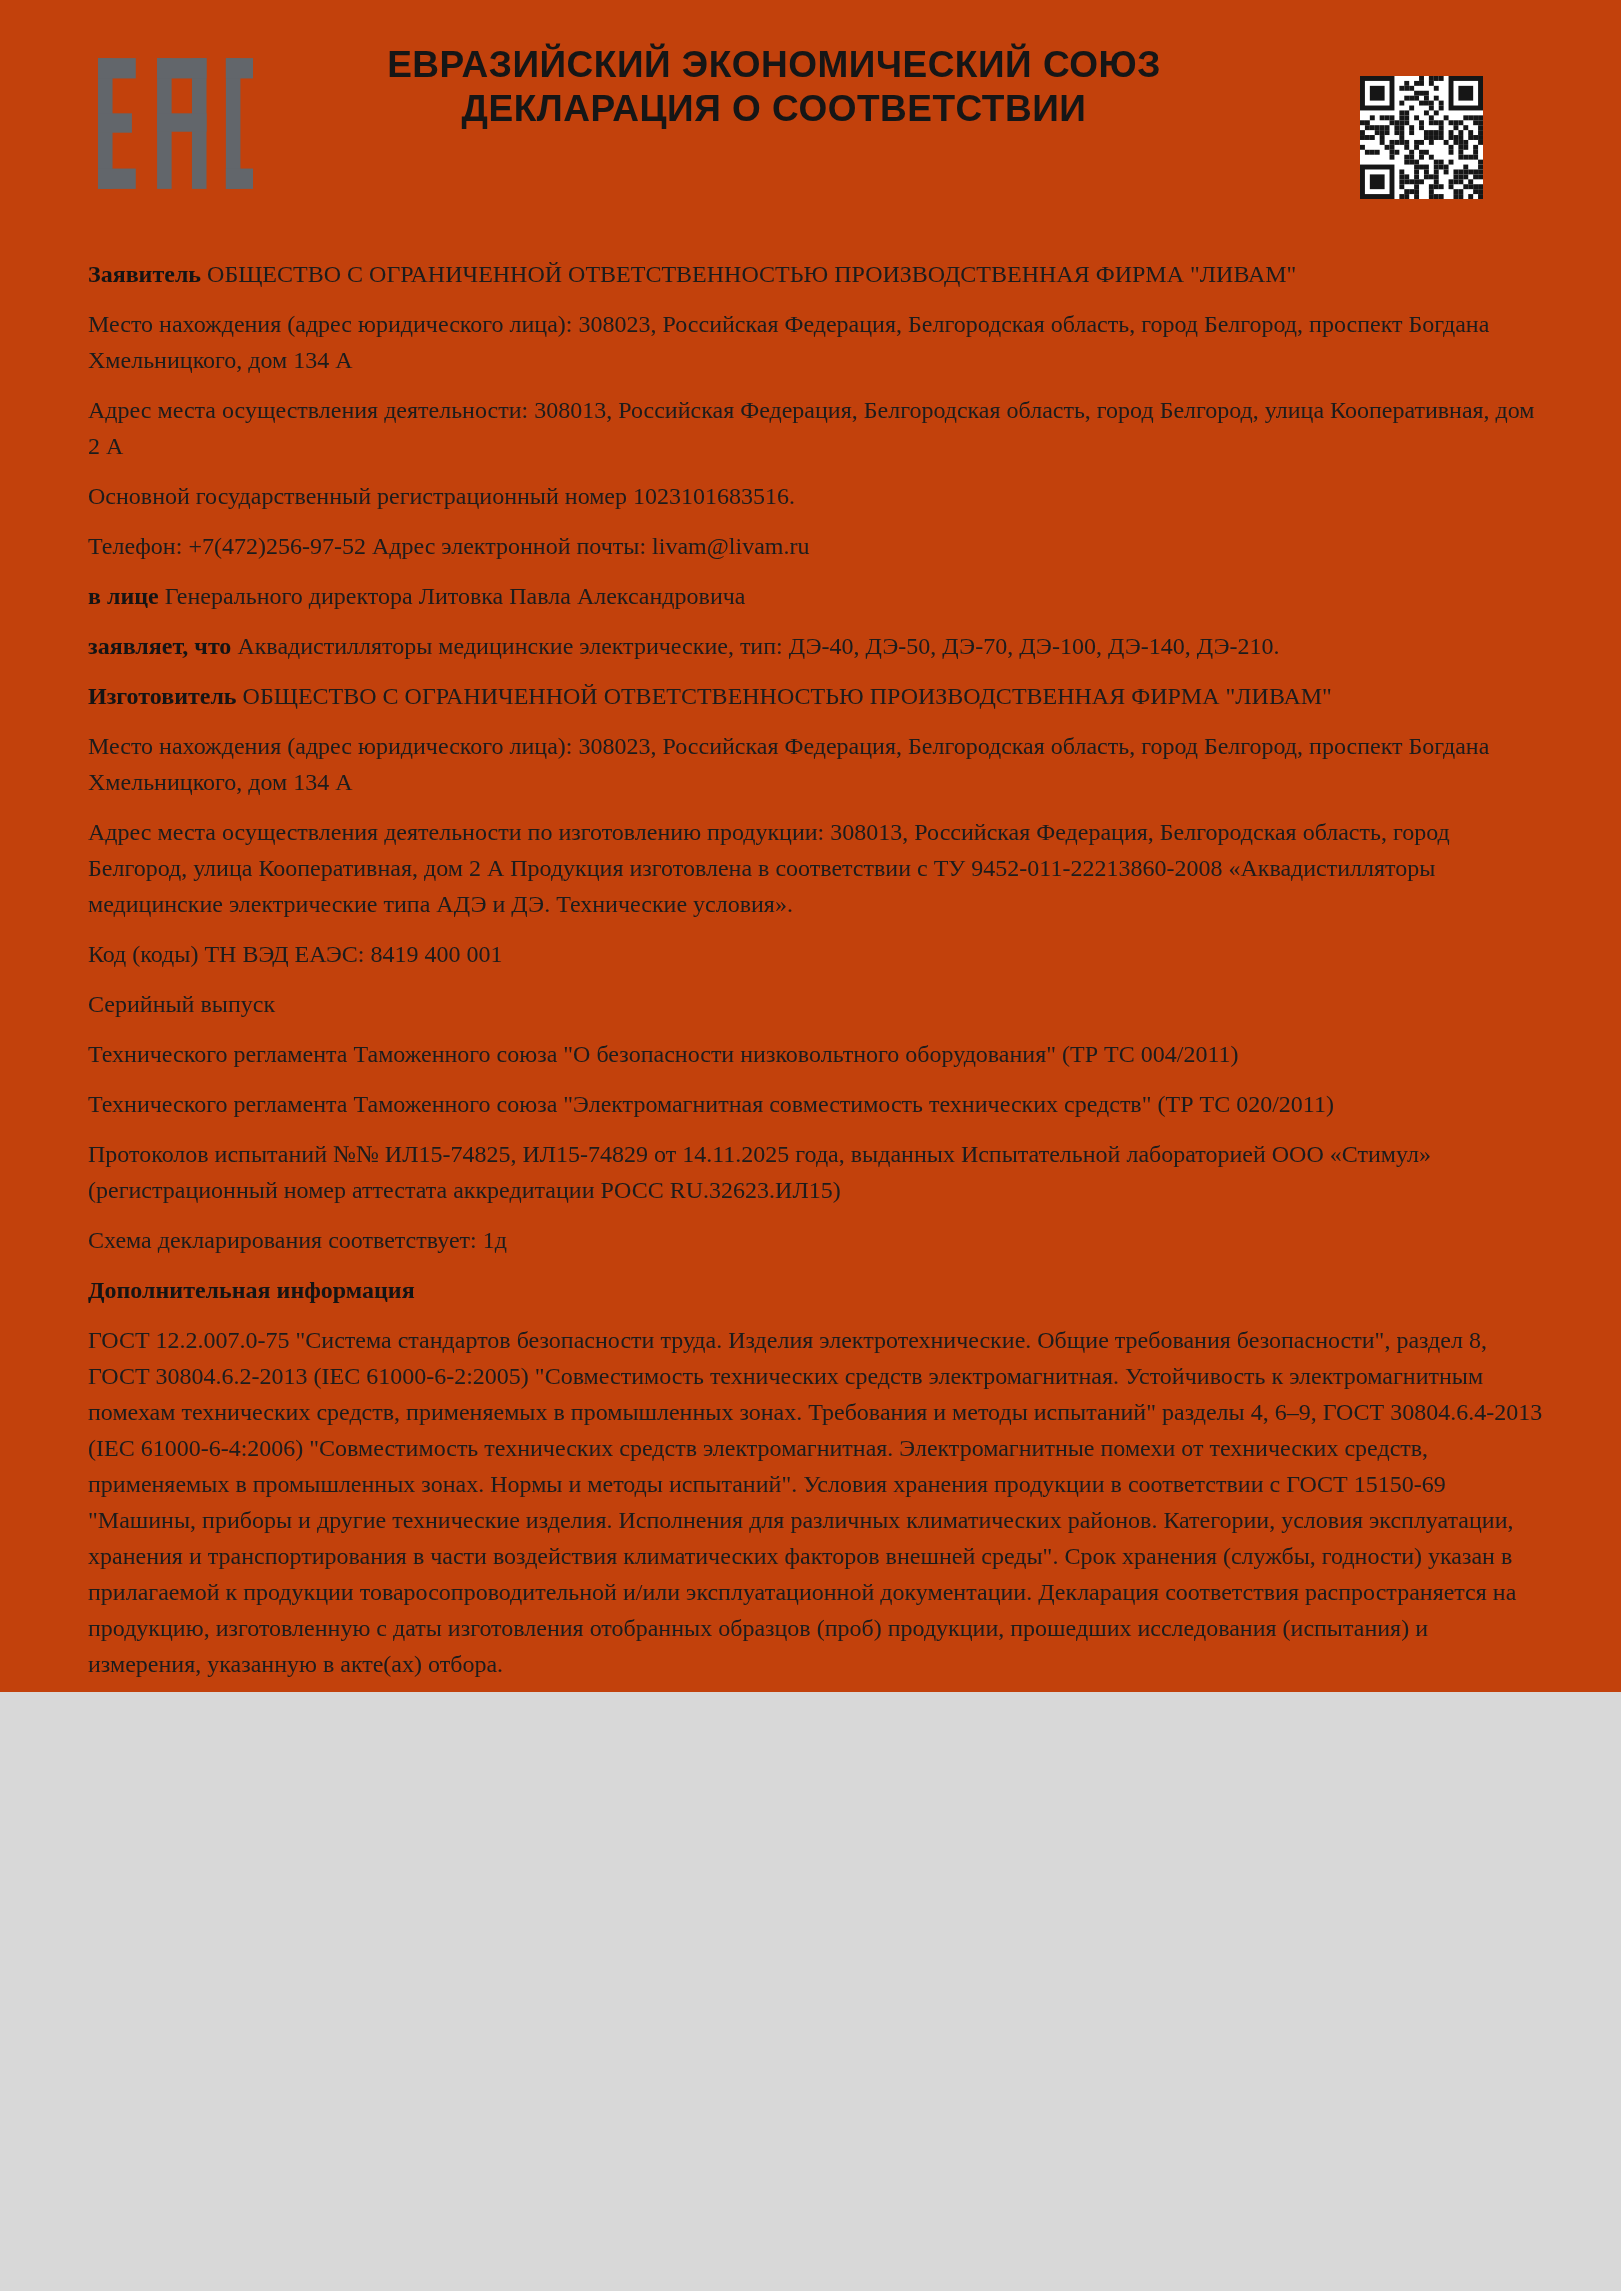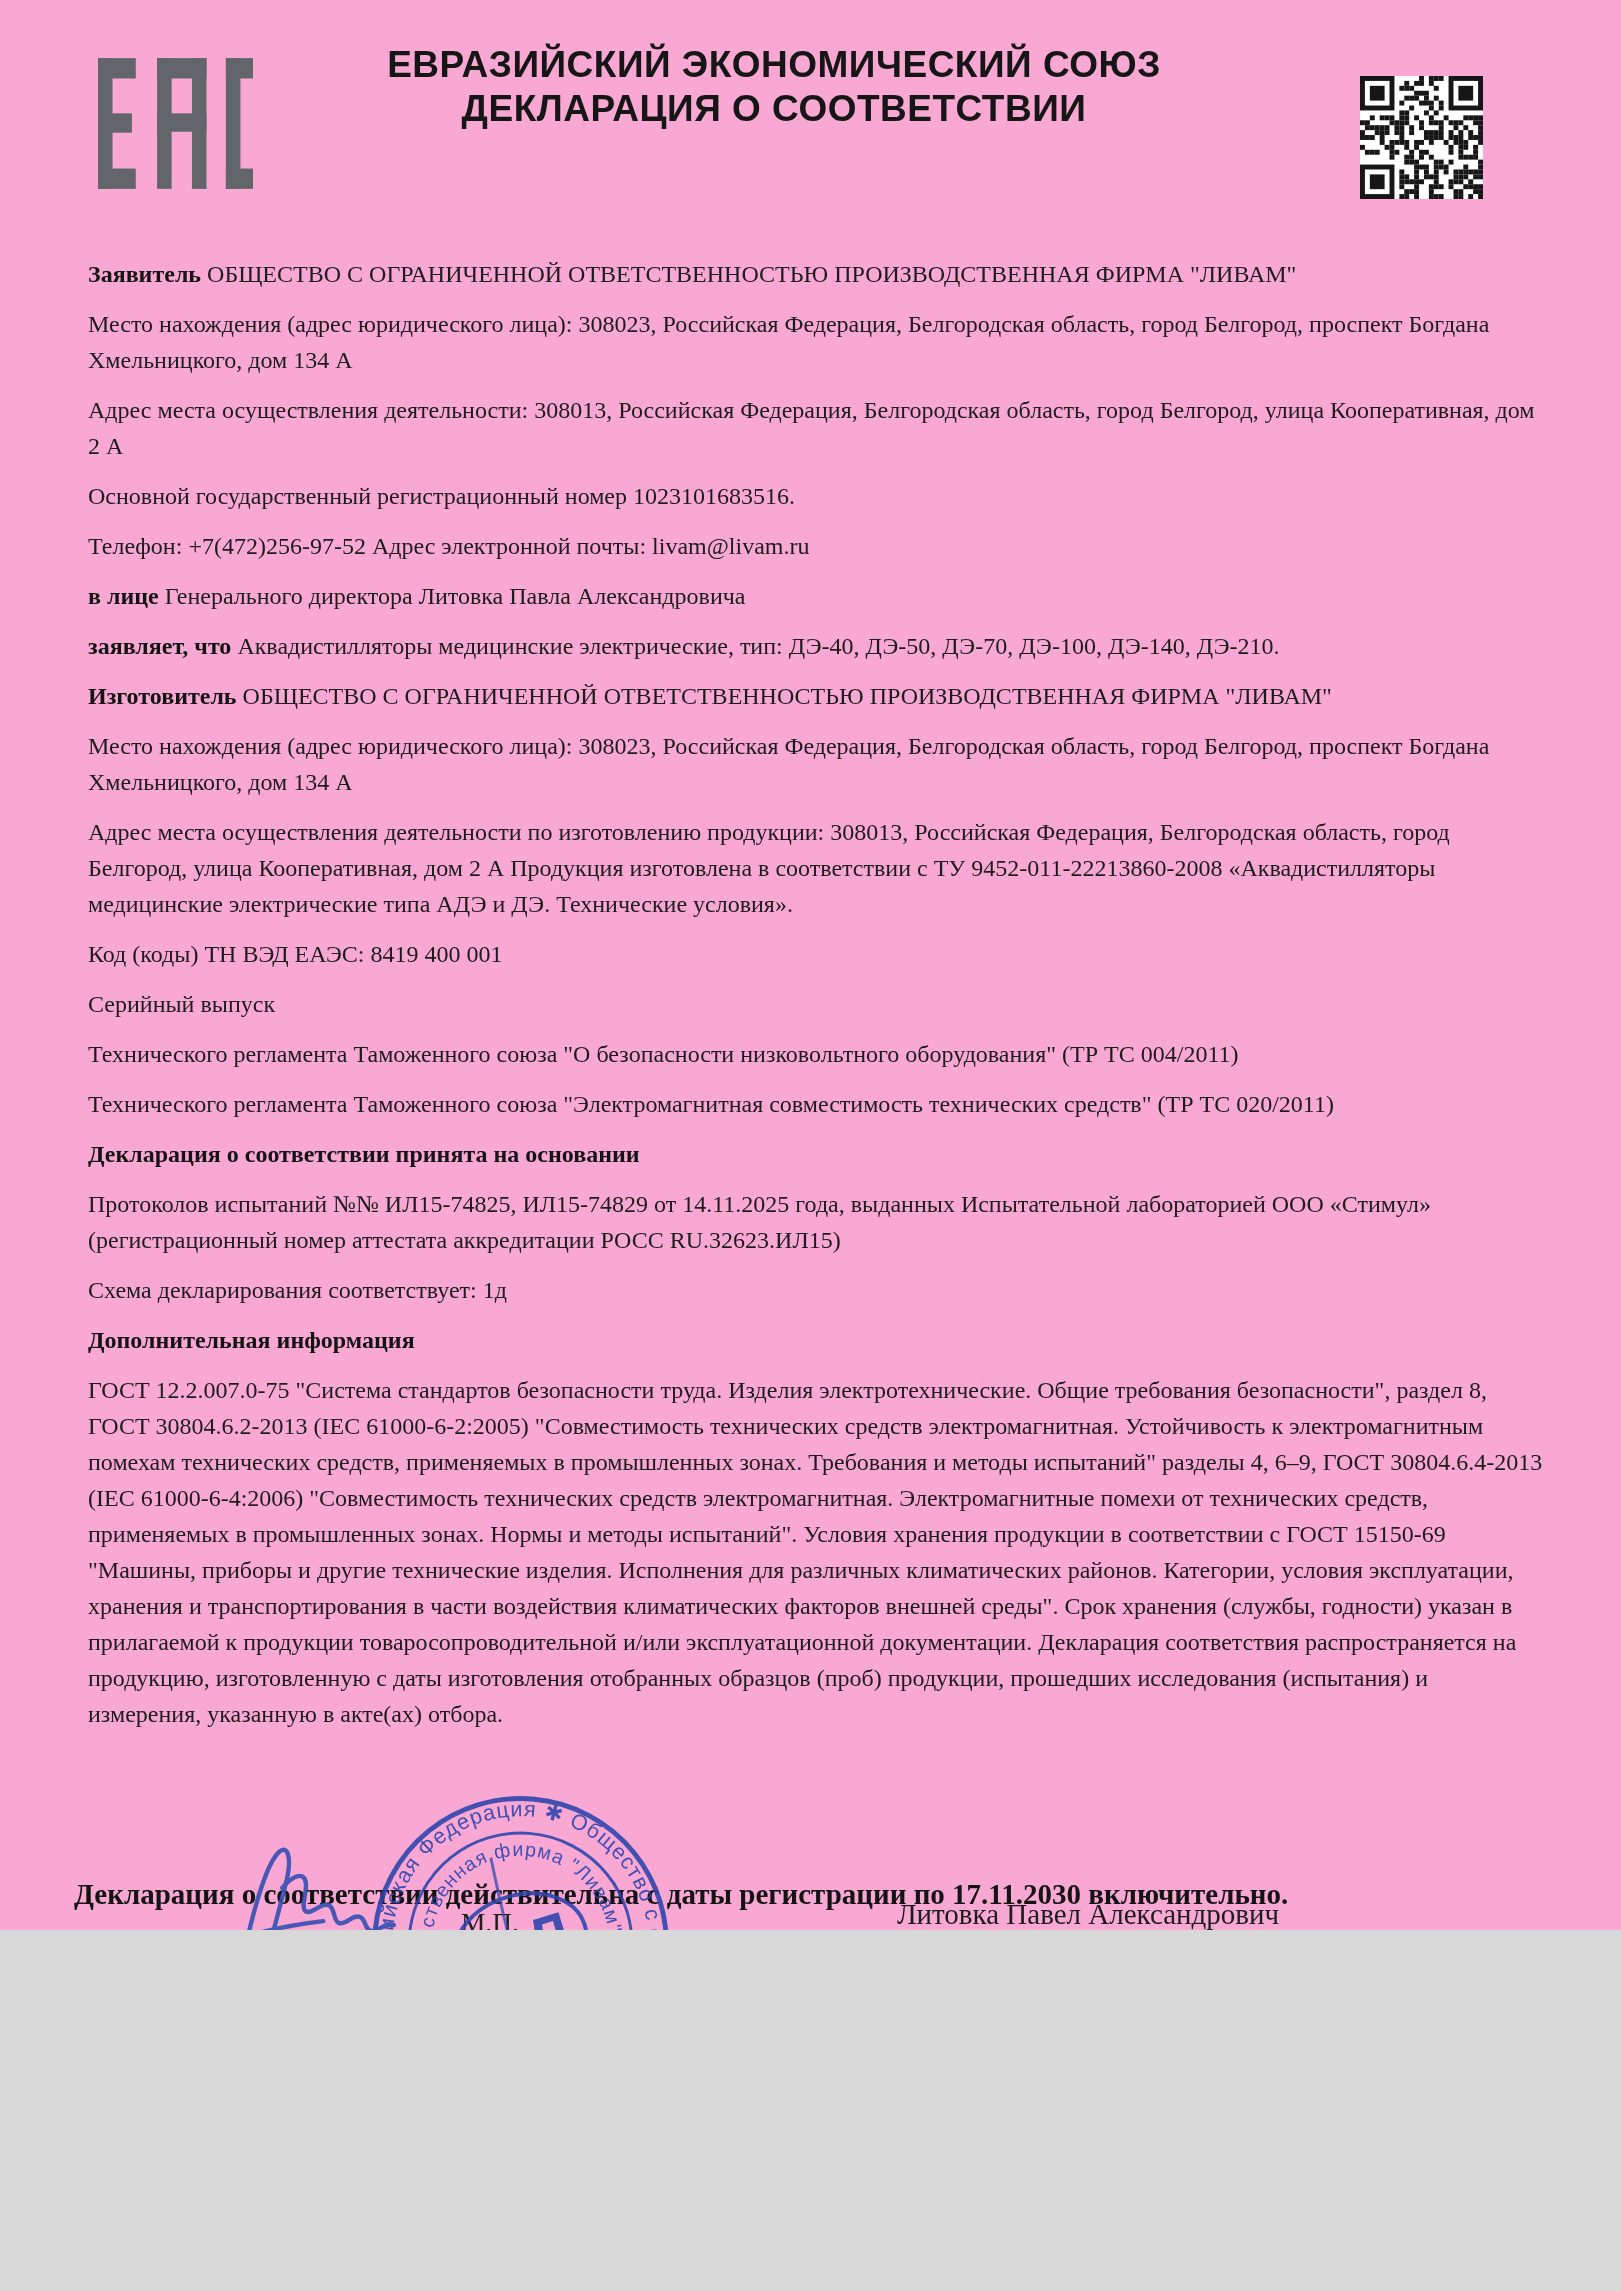--- a/index.html
+++ b/index.html
@@ -1,18 +1,18 @@
 <!DOCTYPE html>
 <html><head>
 <meta charset="utf-8">
 <style>
   html,body{margin:0;padding:0;background:#d8d8d8;}
   .page{
-    position:relative;width:1621px;height:1930px;margin:0 auto;
-    background:#f9a8d4;overflow:hidden;
+    position:relative;width:1621px;height:1692px;margin:0 auto;
+    background:#c2410c;overflow:hidden;
     font-family:"Liberation Serif", serif;color:#1b1b1b;
   }
   
   .title{
     position:absolute;left:137px;top:43px;width:1274px;text-align:center;
     font-family:"Liberation Sans", sans-serif;font-weight:bold;
     font-size:37px;line-height:44px;color:#161616;letter-spacing:0.5px;
   }
   .eac{position:absolute;left:98px;top:57px;width:155px;height:133px;}
   .qr{position:absolute;left:1360px;top:76px;width:123px;height:123px;}
@@ -311,21 +311,20 @@
       <p class="para"><span>Телефон: +7(472)256-97-52 Адрес электронной почты: livam@livam.ru</span></p>
       <p class="para"><span class="b">в лице </span><span>Генерального директора Литовка Павла Александровича</span></p>
       <p class="para sp"><span class="b">заявляет, что </span><span>Аквадистилляторы медицинские электрические, тип: ДЭ-40, ДЭ-50, ДЭ-70, ДЭ-100, ДЭ-140, ДЭ-210.</span></p>
       <p class="para"><span class="b">Изготовитель </span><span>ОБЩЕСТВО С ОГРАНИЧЕННОЙ ОТВЕТСТВЕННОСТЬЮ ПРОИЗВОДСТВЕННАЯ ФИРМА "ЛИВАМ"</span></p>
       <p class="para"><span>Место нахождения (адрес юридического лица): 308023, Российская Федерация, Белгородская область, город Белгород, проспект Богдана Хмельницкого, дом 134 А</span></p>
       <p class="para"><span>Адрес места осуществления деятельности по изготовлению продукции: 308013, Российская Федерация, Белгородская область, город Белгород, улица Кооперативная, дом 2 А Продукция изготовлена в соответствии с ТУ 9452-011-22213860-2008 «Аквадистилляторы медицинские электрические типа АДЭ и ДЭ. Технические условия».</span></p>
       <p class="para sp"><span>Код (коды) ТН ВЭД ЕАЭС: 8419 400 001</span></p>
       <p class="para"><span>Серийный выпуск</span></p>
       <p class="para"><span>Технического регламента Таможенного союза "О безопасности низковольтного оборудования" (ТР ТС 004/2011)</span></p>
       <p class="para"><span>Технического регламента Таможенного союза "Электромагнитная совместимость технических средств" (ТР ТС 020/2011)</span></p>
-      <p class="para sp"><span class="b">Декларация о соответствии принята на основании</span></p>
       <p class="para"><span>Протоколов испытаний №№ ИЛ15-74825, ИЛ15-74829 от 14.11.2025 года, выданных Испытательной лабораторией ООО «Стимул» (регистрационный номер аттестата аккредитации РОСС RU.32623.ИЛ15)</span></p>
       <p class="para"><span>Схема декларирования соответствует: 1д</span></p>
       <p class="para sp"><span class="b">Дополнительная информация</span></p>
       <p class="para"><span>ГОСТ 12.2.007.0-75 "Система стандартов безопасности труда. Изделия электротехнические. Общие требования безопасности", раздел 8, ГОСТ 30804.6.2-2013 (IEC 61000-6-2:2005) "Совместимость технических средств электромагнитная. Устойчивость к электромагнитным помехам технических средств, применяемых в промышленных зонах. Требования и методы испытаний" разделы 4, 6–9, ГОСТ 30804.6.4-2013 (IEC 61000-6-4:2006) "Совместимость технических средств электромагнитная. Электромагнитные помехи от технических средств, применяемых в промышленных зонах. Нормы и методы испытаний". Условия хранения продукции в соответствии с ГОСТ 15150-69 "Машины, приборы и другие технические изделия. Исполнения для различных климатических районов. Категории, условия эксплуатации, хранения и транспортирования в части воздействия климатических факторов внешней среды". Срок хранения (службы, годности) указан в прилагаемой к продукции товаросопроводительной и/или эксплуатационной документации. Декларация соответствия распространяется на продукцию, изготовленную с даты изготовления отобранных образцов (проб) продукции, прошедших исследования (испытания) и измерения, указанную в акте(ах) отбора.</span></p>
     </div>
 
   <div class="validity">Декларация о соответствии действительна с даты регистрации по 17.11.2030 включительно.</div>
 
   <span class="mp">М.П.</span>
 

